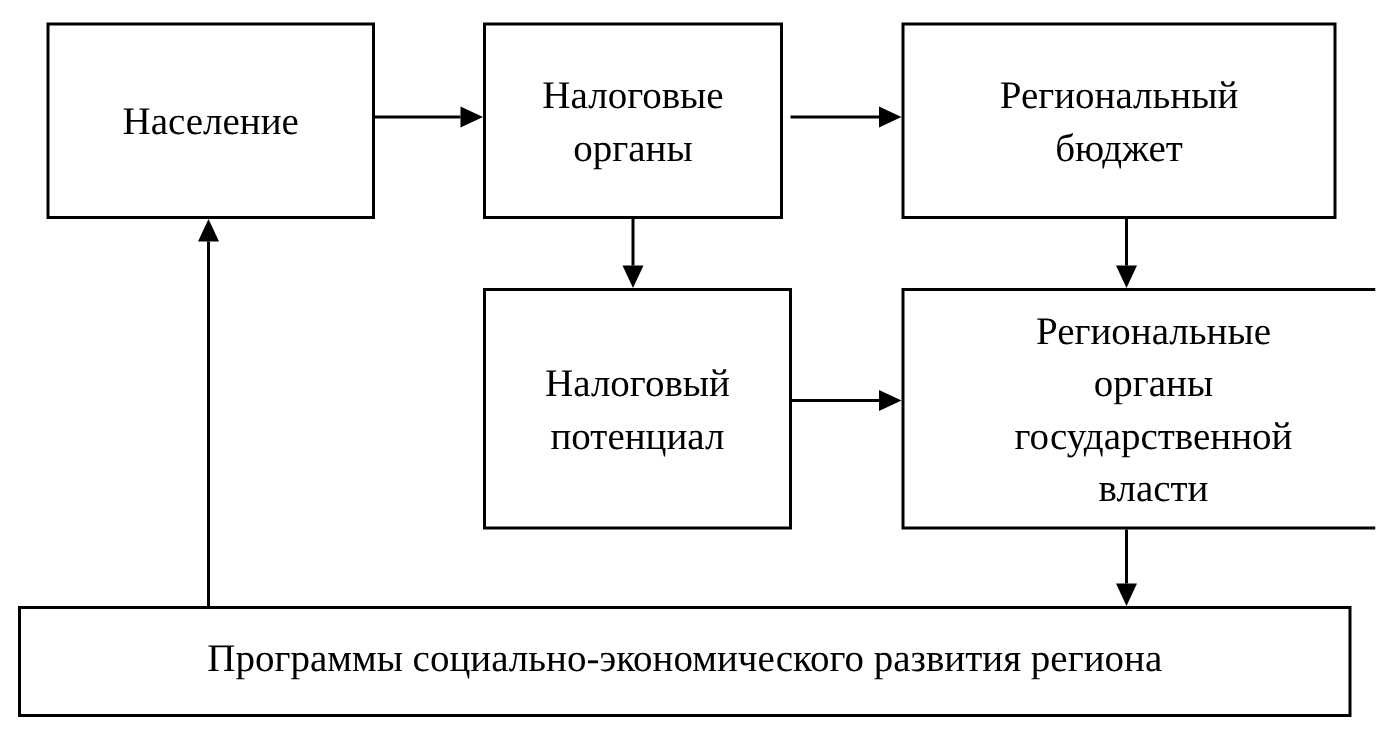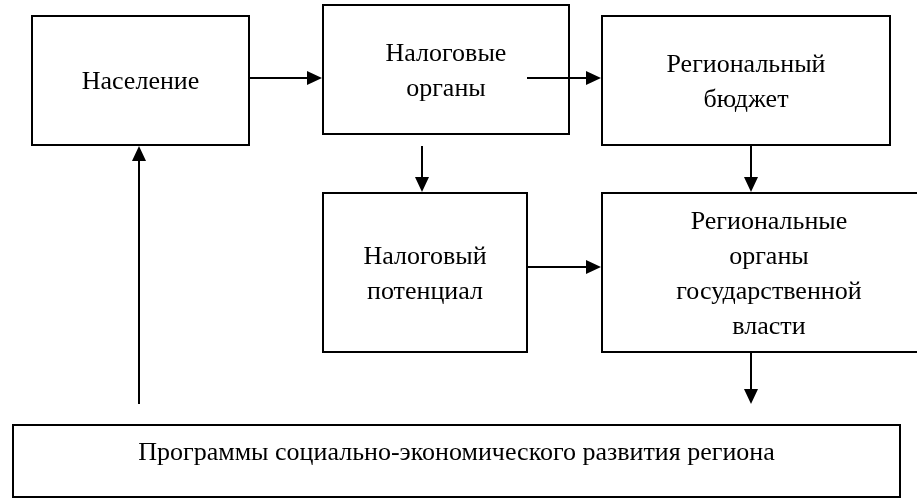--- a/index.html
+++ b/index.html
@@ -22,25 +22,25 @@
     align-items: center;
     justify-content: center;
     text-align: center;
     font-size: 26px;
     line-height: 35px;
   }
   .node .label { white-space: pre-line; }
 
   
   .n-population   { left: 31px;  top: 15px;  width: 219px; height: 131px; }
-  .n-tax-auth     { left: 322px; top: 4px;  width: 248px; height: 131px; }
+  .n-tax-auth     { left: 322px; top: 15px;  width: 200px; height: 131px; }
   .n-budget       { left: 601px; top: 15px;  width: 290px; height: 131px; }
   .n-potential    { left: 322px; top: 192px; width: 206px; height: 161px; }
   .n-gov          { left: 601px; top: 192px; width: 336px; height: 161px; }
-  .n-programs     { left: 12px;  top: 424px; width: 889px; height: 74px; padding-bottom: 20px; }
+  .n-programs     { left: 12px;  top: 404px; width: 889px; height: 74px; padding-bottom: 20px; align-items: flex-end; }
 
   
   .stem { position: absolute; background: #000000; }
   .stem.h { height: 2px; }
   .stem.v { width: 2px; }
   .head-right::after {
     content: ""; position: absolute; left: 100%; top: 50%; margin-top: -7px;
     width: 0; height: 0;
     border-left: 15px solid #000000;
     border-top: 7px solid transparent;

